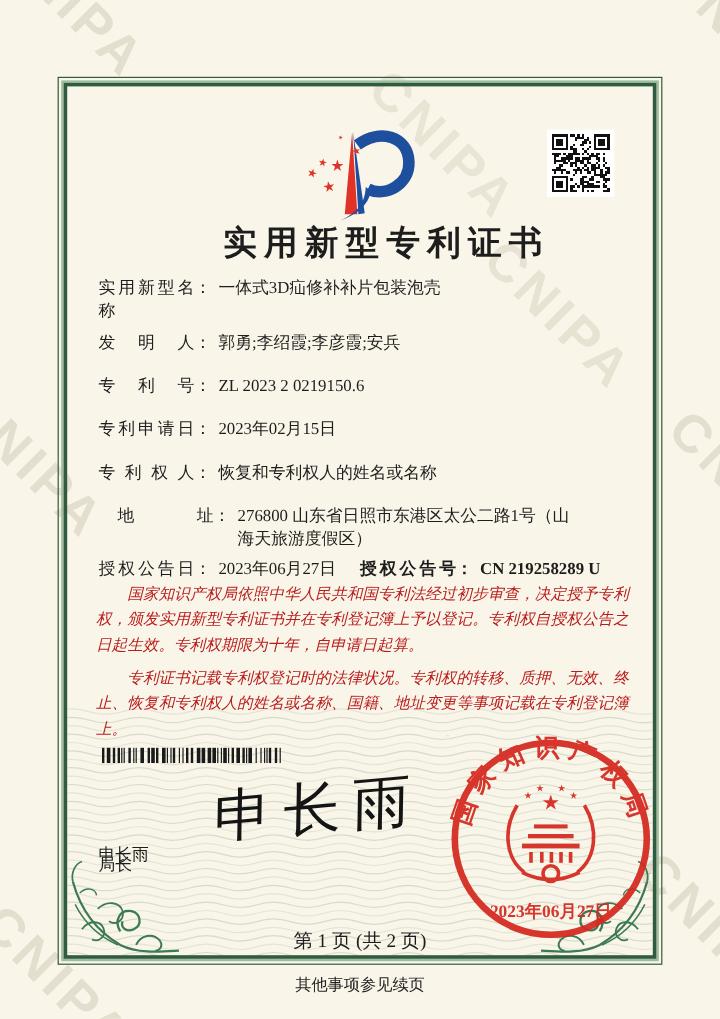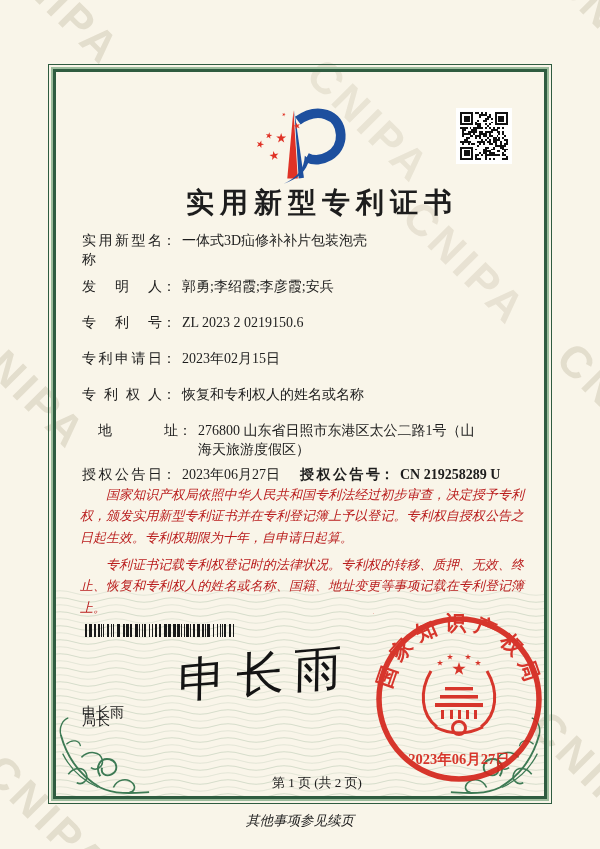--- a/index.html
+++ b/index.html
@@ -60,24 +60,24 @@
   .flourish{position:absolute;bottom:1px;width:94px;height:94px;z-index:2;}
   .flourish.fl{left:1px;}
   .flourish.fr{right:1px;transform:scaleX(-1);}
   .sig-title{position:absolute;left:26px;top:604px;font-size:14px;font-family:"Liberation Sans","DejaVu Sans",sans-serif;margin-top:36px;}
   .sig-name{position:absolute;left:26px;top:632px;font-size:14px;font-family:"Liberation Sans","DejaVu Sans",sans-serif;}
   .autograph{
     position:absolute;left:122px;top:570px;font-size:48px;letter-spacing:10px;color:#141414;
     transform:rotate(-5deg) skewX(-6deg);white-space:nowrap;
   }
   .seal{position:absolute;left:317px;top:541px;width:172px;height:172px;z-index:3;opacity:0.93;}
-  .page-ind{position:absolute;left:17px;top:702px;width:100%;text-align:center;font-size:13px;z-index:4;}
+  .page-ind{position:absolute;left:0;top:702px;width:100%;text-align:center;font-size:16px;z-index:4;}
   .footer-note{
     position:absolute;left:0;top:812px;width:100%;text-align:center;
-    font-size:13.5px;font-style:italic;z-index:1;color:#222;
+    font-size:13.5px;z-index:1;color:#222;
   }
 </style>
 </head>
 <body>
 
 <span class="wm wm1">CNIPA</span>
 <span class="wm wm2">CNIPA</span>
 <span class="wm wm3">CNIPA</span>
 <span class="wm wm4">CNIPA</span>
 <span class="wm wm5">CNIPA</span>

